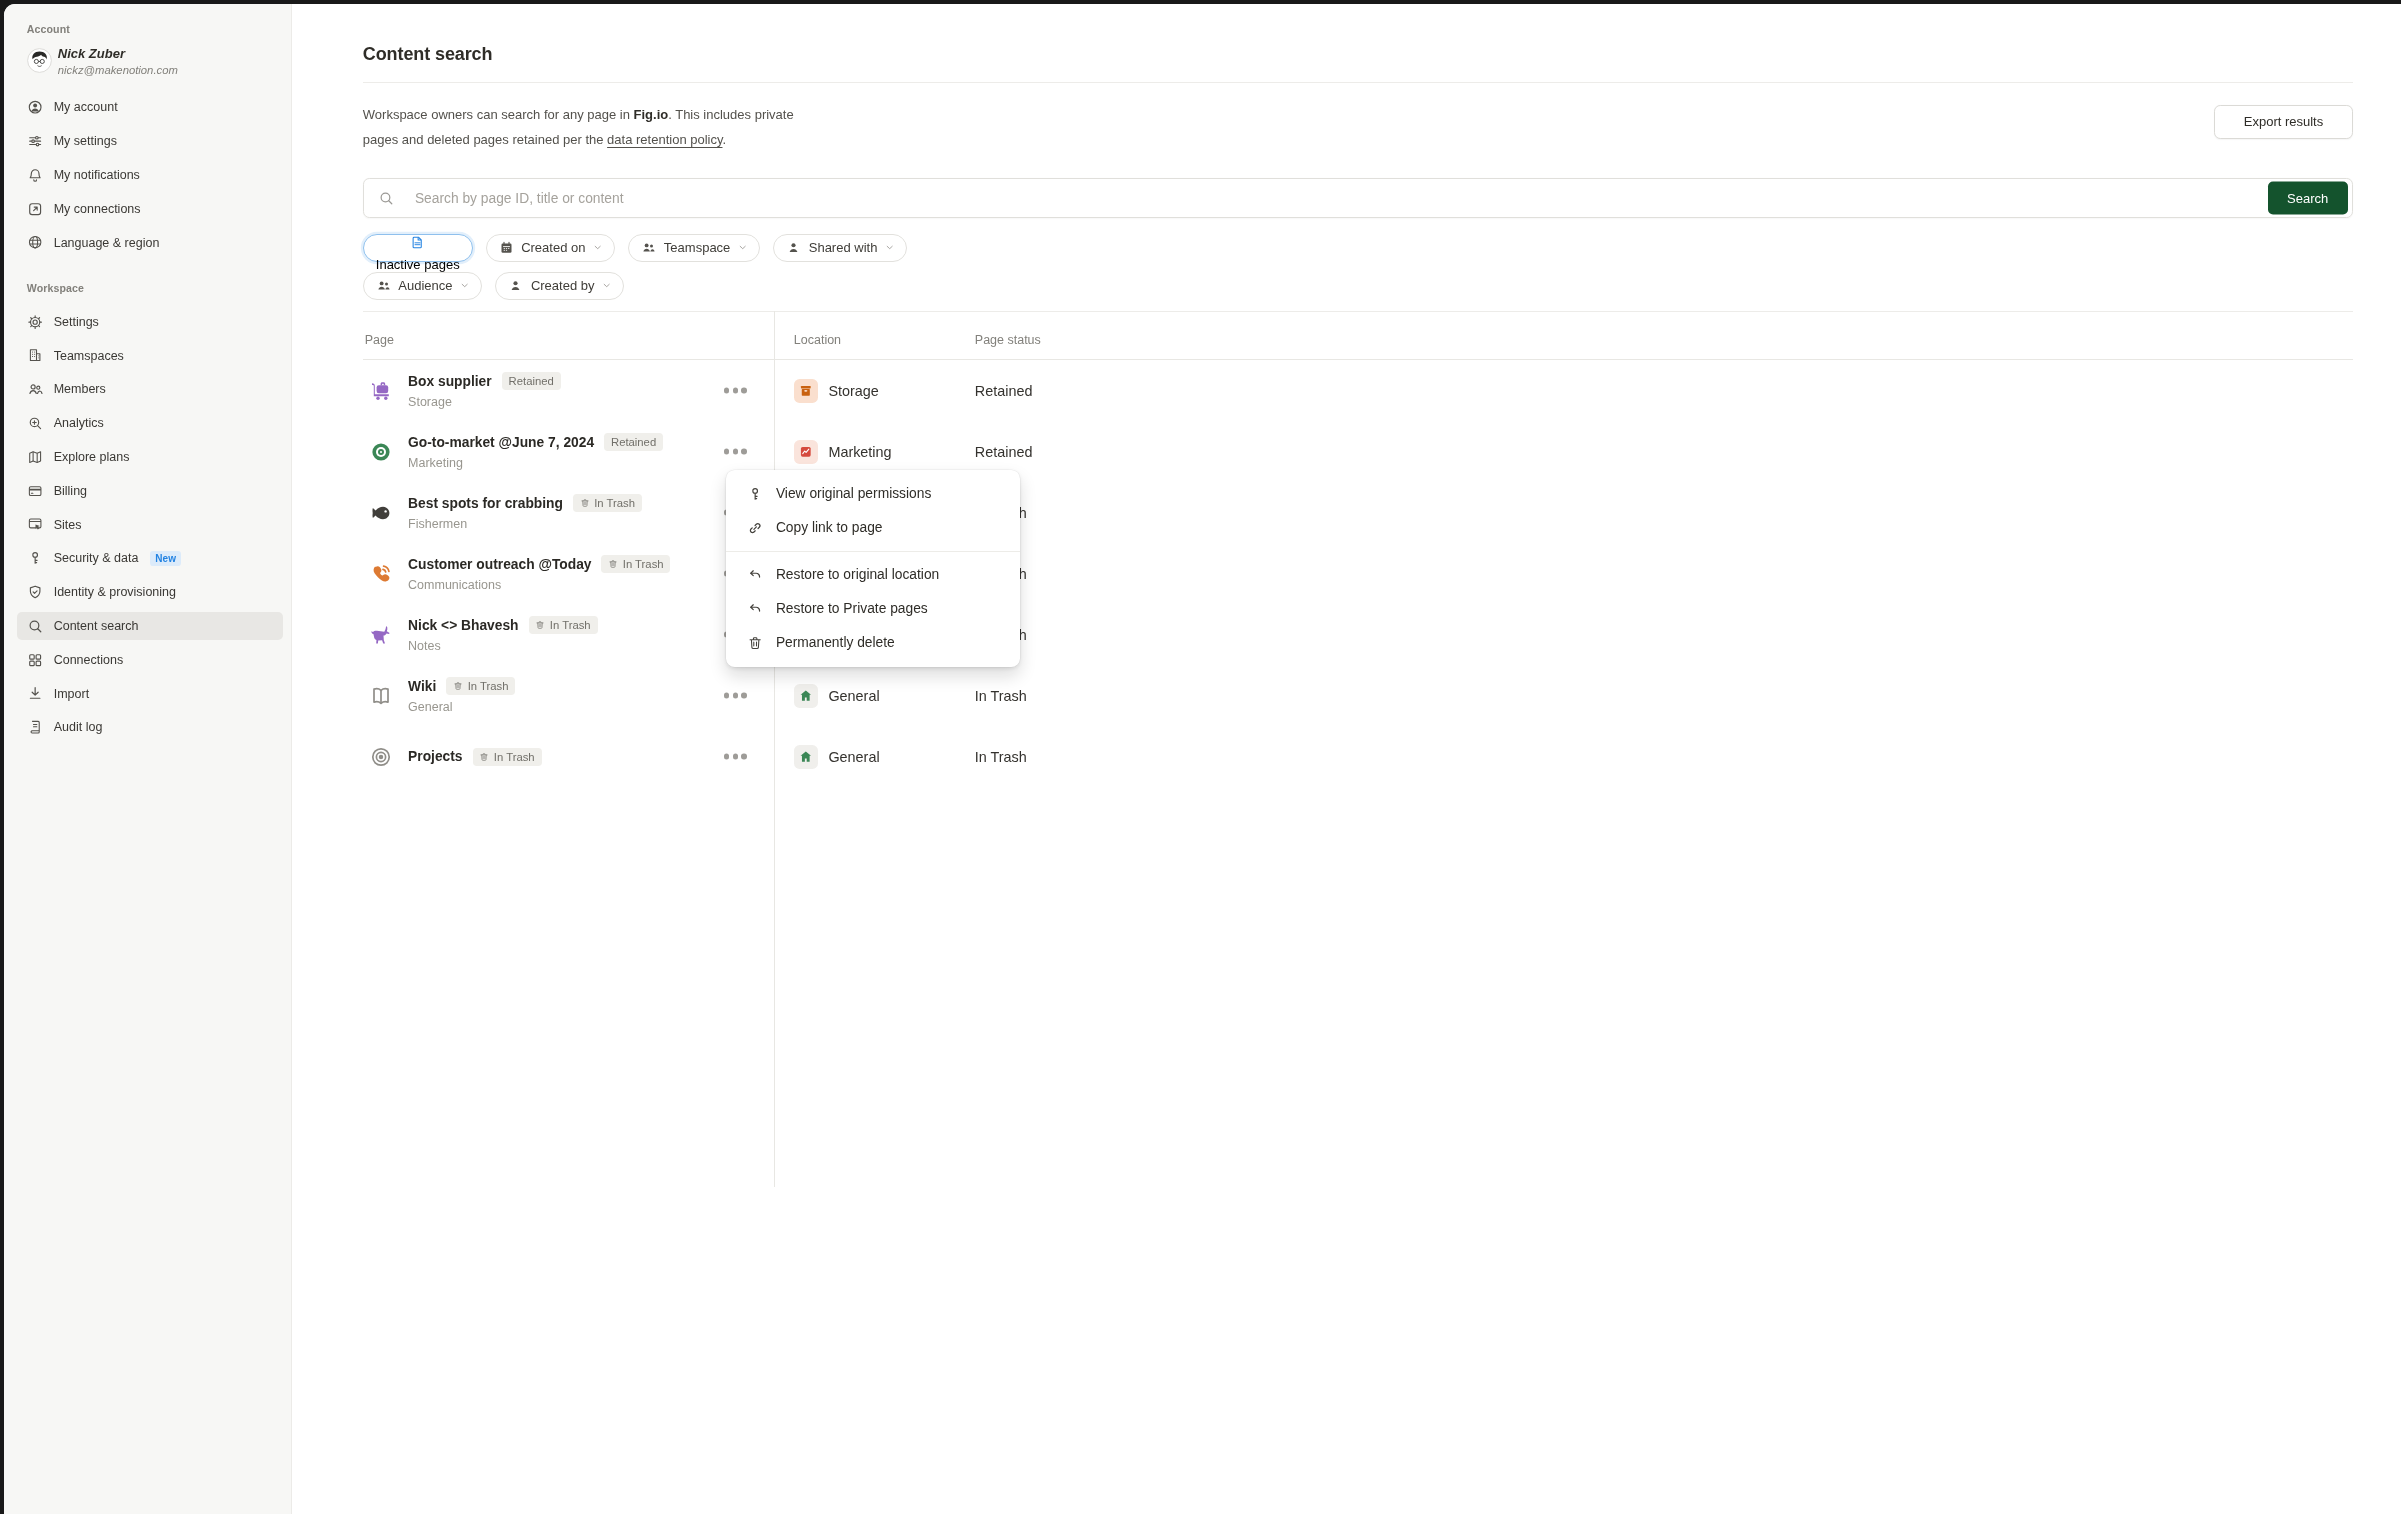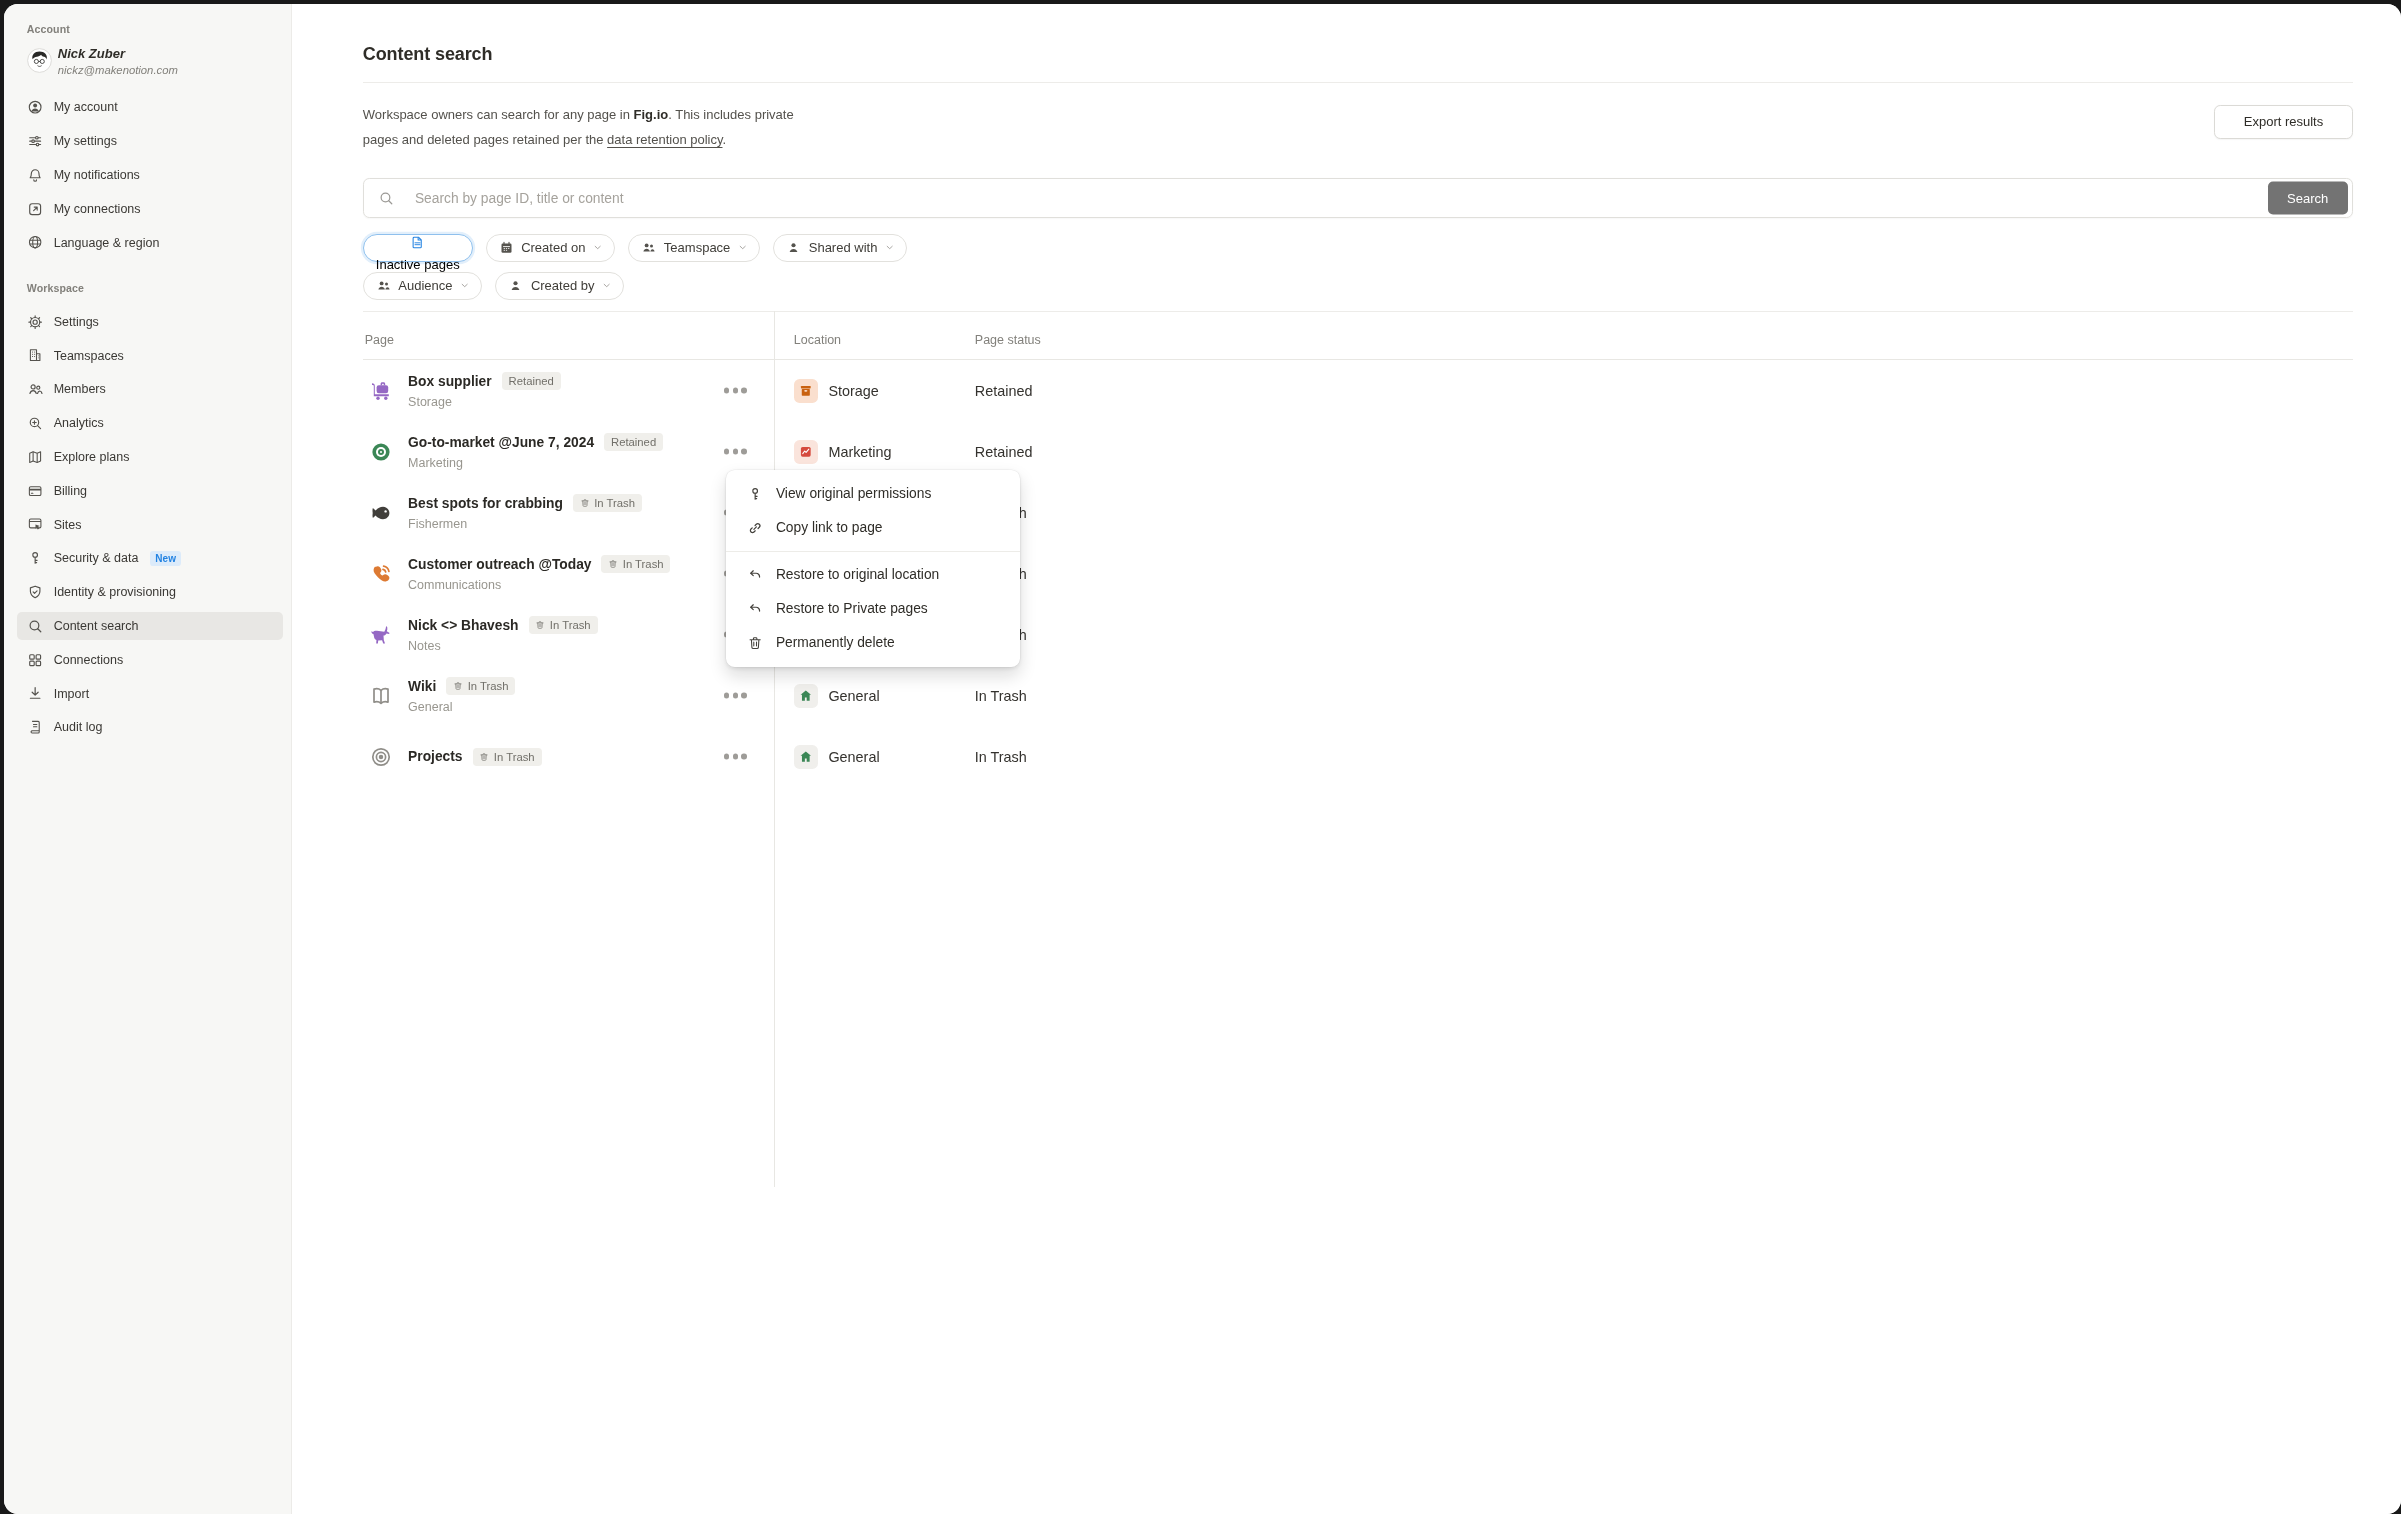--- a/index.html
+++ b/index.html
@@ -1,19 +1,19 @@
 <!DOCTYPE html>
 <html style="font-size:10px"><head>
 <meta charset="utf-8">
 <style>
   * { margin:0; padding:0; box-sizing:border-box; }
   html,body { width:1201px; height:757px; overflow:hidden; background:#191919;
               font-family:"Liberation Sans", sans-serif; }
   .window { position:absolute; left:3.8px; top:3.8px; right:0; bottom:0;
-            background:#ffffff; border-top-left-radius:11.3px; overflow:hidden; display:flex;border-radius:14px; }
+            background:#ffffff; border-top-left-radius:11.3px; overflow:hidden; display:flex; }
 
   
   .sidebar { width:288px; flex:0 0 288px; background:#F7F7F5; border-right:0.6px solid #ECEBE8;
              padding:19px 7.5px 0 13px; }
   .side-label { font-size:10.6px; font-weight:700; color:#82807B; padding-left:10px; letter-spacing:0.1px; }
   .user-row { display:flex; align-items:center; gap:6px; padding:0 10px; margin-top:7px; height:38px;font-style:italic; }
   .avatar { width:25px; height:25px; flex:0 0 25px; }
   .user-name { font-size:13px; font-weight:700; color:#2F2D28; }
   .user-email { font-size:11.3px; color:#82807B; margin-top:3.1px; }
   .side-list { margin-top:13.8px; }
@@ -38,21 +38,21 @@
                 border:0.6px solid #DBDAD6; border-radius:6.3px; font-size:13px; color:#2F2D28;
                 font-family:inherit; cursor:pointer; box-shadow:0 0.6px 1.3px rgba(0,0,0,.04); }
 
   .search-bar { position:relative; margin-top:26px; height:40px; border:0.6px solid #E0DFDB;
                 border-radius:6.3px; display:flex; align-items:center; box-shadow:0 0.6px 1.3px rgba(0,0,0,.03); }
   .search-bar .ic { width:16.3px; height:16.3px; color:#9B9995; margin-left:13.8px; flex:0 0 16.3px; }
   .search-input { flex:1; border:0; outline:0; font-size:13.8px; color:#2F2D28; margin-left:21px;
                   font-family:inherit; background:transparent; }
   .search-input::placeholder { color:#A5A29C; }
   .search-btn { position:absolute; right:4.4px; top:50%; transform:translateY(-50%); height:33px;
-                padding:0 19.4px; background:#737373; color:#fff; border:0; border-radius:5px;
+                padding:0 19.4px; background:#14532d; color:#fff; border:0; border-radius:5px;
                 font-size:13px; font-weight:500; font-family:inherit; cursor:pointer; }
 
   .chip-row { display:flex; gap:13px; margin-top:15.6px; }
   .chip-row.second { margin-top:10px; }
   .chip { display:inline-flex; align-items:center; gap:7.5px; height:28px; padding:0 12px;
           border:0.6px solid #E2E1DD; border-radius:14.4px; background:#fff; font-size:13px;
           color:#3F3D38; cursor:pointer; }
   .chip .ic { width:15px; height:15px; color:#55534E; }
   .chip .chev { width:9.4px; height:9.4px; color:#8F8D88; }
   .chip.active { color:#000000; border:0.6px solid #8FC0ED; box-shadow:0 0 0 2.2px #E2EFFB;flex-direction:column; }

